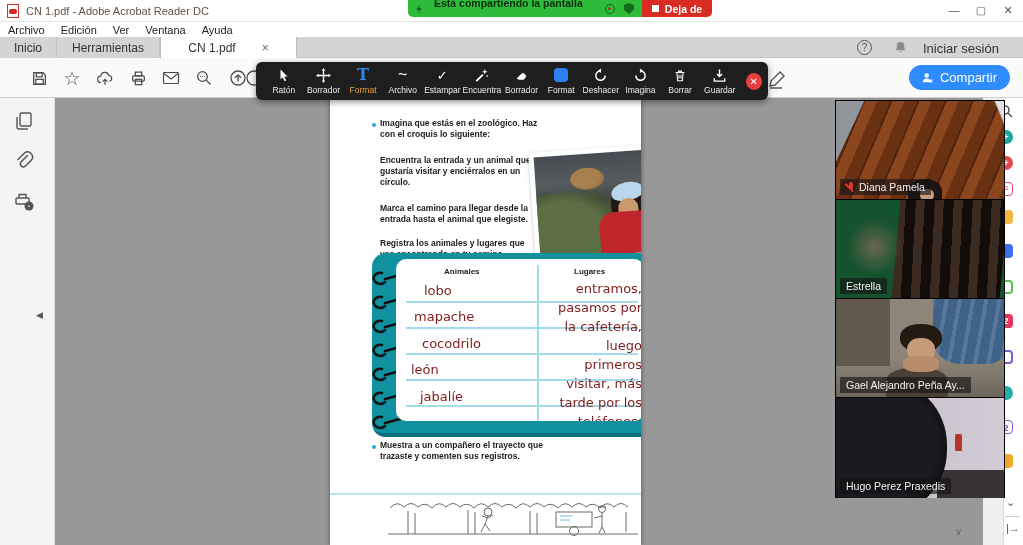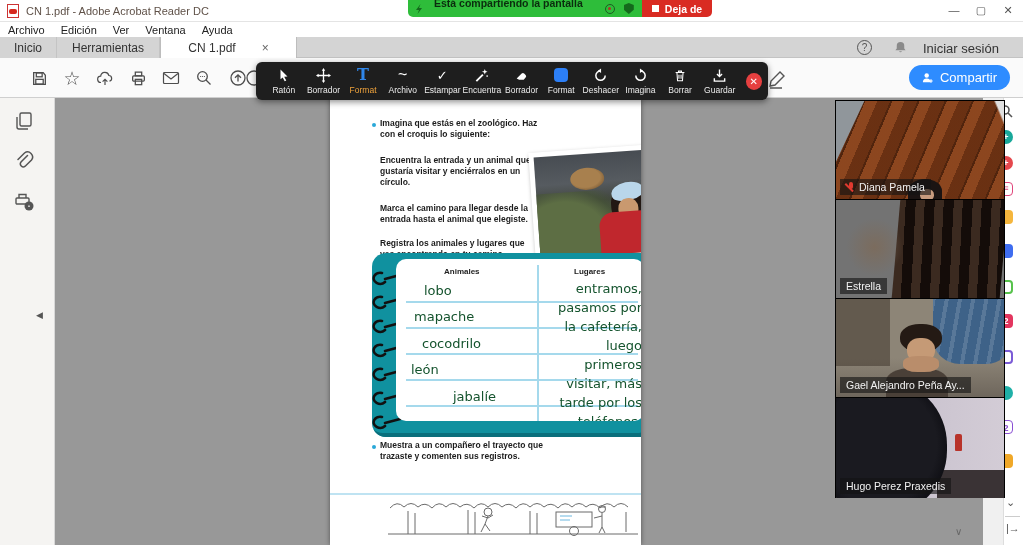--- a/index.html
+++ b/index.html
@@ -79,21 +79,21 @@
   .girl-hair { position:absolute; right:14%; top:34%; width:34px; height:38px; background:#221813; border-radius:45%; }
   .girl-beanie { position:absolute; right:15%; top:30%; width:32px; height:18px; background:#b9d6ea; border-radius:50% 50% 40% 40%; transform:rotate(-8deg); }
   .girl-face { position:absolute; right:20%; top:46%; width:20px; height:22px; background:#c9996f; border-radius:45%; }
   .girl-coat { position:absolute; right:2%; bottom:-4%; width:62px; height:46px; background:#c0272d; border-radius:14px 14px 0 0; }
 
   .notebook { position:absolute; left:42px; top:155px; width:282px; height:184px; background:#10919f; border-radius:14px; box-shadow:inset -3px -4px 0 #0a6f7c; }
   .nb-inner { position:absolute; left:24px; top:6px; width:248px; height:162px; background:#fff; border-radius:10px; overflow:hidden; }
   .nb-line { position:absolute; left:10px; right:6px; height:1.5px; background:#a5d9ec; }
   .nb-divider { position:absolute; left:141px; top:6px; width:1.5px; height:168px; background:#a5d9ec; }
   .nb-header { position:absolute; top:8px; font-size:8px; font-weight:600; color:#222; }
-  .hand { font-family:"DejaVu Sans", sans-serif; color:#14532d; font-size:13px; }
+  .hand { font-family:"DejaVu Sans", sans-serif; color:#7f1d1d; font-size:13px; }
   .animal-row { position:absolute; white-space:nowrap; }
   .places-block { position:absolute; left:150px; top:20px; width:96px; line-height:19px; }
   .places-block span { display:block; white-space:nowrap;text-align:right; }
   .spirals { position:absolute; left:0; top:10px; }
 
   .page-hr { position:absolute; left:0; top:395px; width:347px; height:2px; background:#bfe3f2; }
 
   
   .vpanel { left:835px; top:100px; width:170px; height:398px; background:#0b0b0b; border:1px solid #000; position:absolute; z-index:30; }
   .vtile { position:relative; width:100%; height:99px; overflow:hidden; border-bottom:1.5px solid #000; }
@@ -103,21 +103,21 @@
   .mic-off::after { content:""; position:absolute; left:0; top:1px; width:11px; height:1.6px; background:#e03a2f; transform:rotate(45deg); transform-origin:left top; }
 
   .v-diana { background-color:#7a3a16;
     background-image:
       linear-gradient(247deg, #e0e0e0 0 4%, transparent 5%),
       linear-gradient(115deg, #90969b 0 13%, transparent 13.5%),
       repeating-linear-gradient(113deg, rgba(40,15,5,.5) 0 2px, rgba(155,80,38,.55) 2px 13px, rgba(95,42,16,.6) 13px 25px); }
   .diana-head { position:absolute; left:43%; bottom:-4px; width:34px; height:24px; background:#1b1413; border-radius:50% 50% 0 0; }
   .diana-face { position:absolute; left:50%; bottom:-2px; width:14px; height:12px; background:#c79b7e; border-radius:45%; }
 
-  .v-estrella { background:#737373; }
+  .v-estrella { background:#14532d; }
   .blinds { position:absolute; right:0; top:0; bottom:0; width:64%; background:repeating-linear-gradient(88deg, #3b2a20 0 9px, #140c09 9px 19px); transform:skewX(-5deg); }
   .glow { position:absolute; left:6%; top:18%; width:34%; height:60%; background:radial-gradient(#7d6a58, transparent 70%); opacity:.8; }
 
   .v-gael { background:linear-gradient(180deg,#8d8577 0 60%, #6e665c 100%); }
   .gael-shelf { position:absolute; left:0; top:0; width:32%; height:68%; background:rgba(58,48,38,.5); }
   .gael-cloth { position:absolute; right:-6px; top:-8px; width:46%; height:74%; background:#3e6288; border-radius:0 0 30% 35%; background-image:repeating-linear-gradient(100deg, rgba(255,255,255,.14) 0 4px, transparent 4px 13px); }
   .gael-hair { position:absolute; left:38%; top:26%; width:42px; height:28px; background:#241a14; border-radius:46%; }
   .gael-face { position:absolute; left:42%; top:40%; width:28px; height:24px; background:#c59a76; border-radius:45%; }
   .gael-hands { position:absolute; left:40%; top:58%; width:36px; height:16px; background:#b98d6b; border-radius:40%; }
   .gael-body { position:absolute; left:30%; top:70%; width:62px; height:32px; background:#4a4038; border-radius:40% 40% 0 0; }
@@ -404,21 +404,21 @@
           <div class="nb-line" style="top:42px;"></div>
           <div class="nb-line" style="top:68px;"></div>
           <div class="nb-line" style="top:94px;"></div>
           <div class="nb-line" style="top:120px;"></div>
           <div class="nb-line" style="top:146px;"></div>
 
           <span class="hand animal-row" style="left:28px;top:24px;">lobo</span>
           <span class="hand animal-row" style="left:18px;top:50px;">mapache</span>
           <span class="hand animal-row" style="left:26px;top:77px;">cocodrilo</span>
           <span class="hand animal-row" style="left:15px;top:103px;">león</span>
-          <span class="hand animal-row" style="left:24px;top:130px;margin-left:33px;">jabalíe</span>
+          <span class="hand animal-row" style="left:24px;top:130px;">jabalíe</span>
 
           <div class="hand places-block">
             <span>entramos,</span>
             <span>pasamos por</span>
             <span>la cafetería,</span>
             <span>luego</span>
             <span>primeros</span>
             <span>visitar, más</span>
             <span>tarde por los</span>
             <span>teléfonos.</span>

